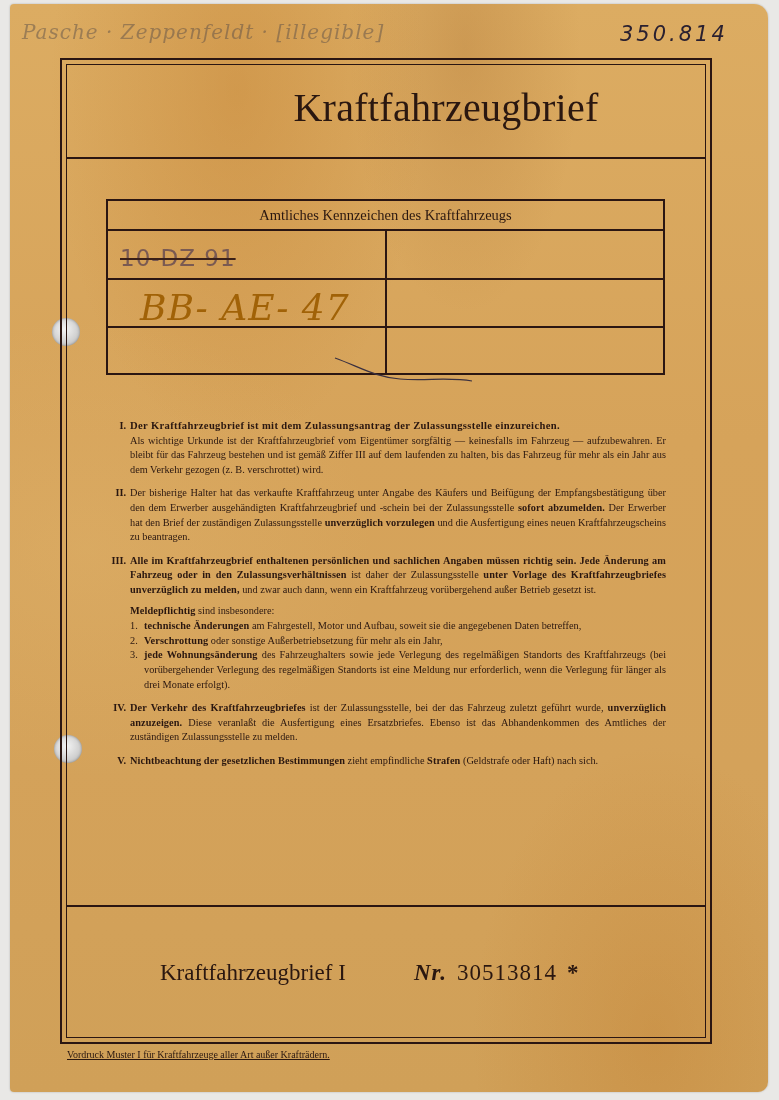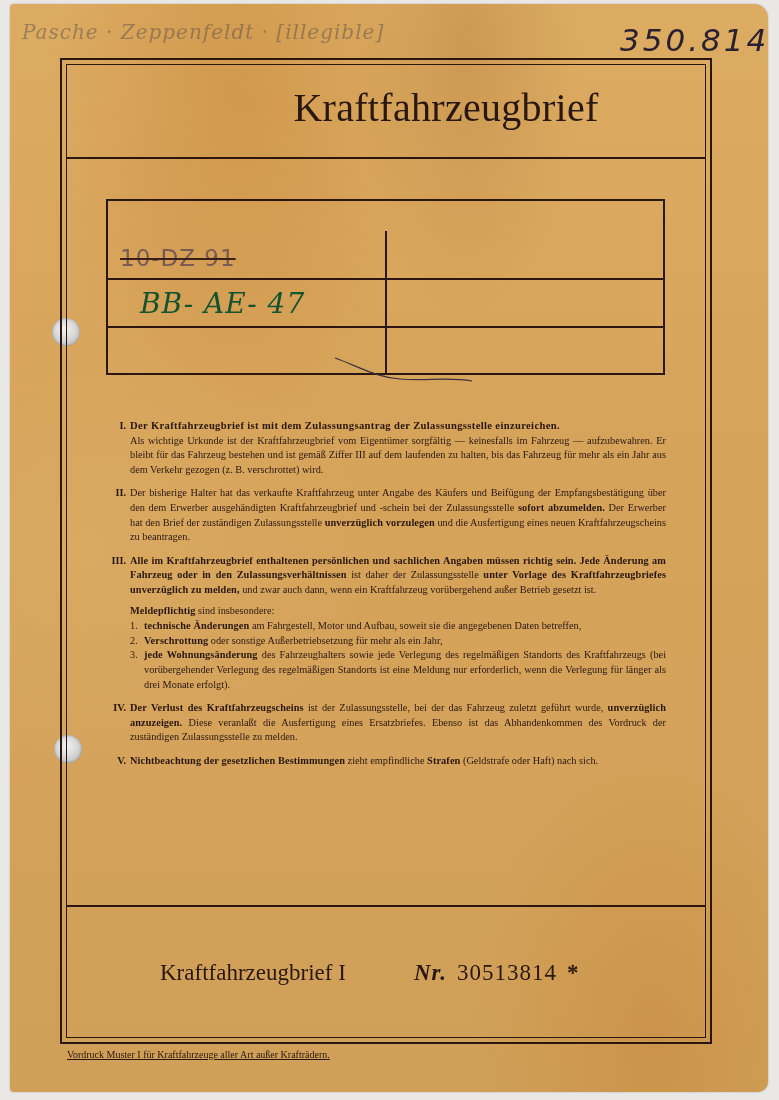--- a/index.html
+++ b/index.html
@@ -45,21 +45,21 @@
     text-align: center; font-size: 14.5px; line-height: 29px;
   }
   .plate-vline { position: absolute; left: 277px; top: 30px; width: 2px; height: 144px; background: #2b1612; }
   .plate-row-line { position: absolute; left: 0; width: 100%; height: 2px; background: #2b1612; }
   .plate-cell { position: absolute; font-family: "DejaVu Sans", sans-serif; }
   .plate-old {
     left: 12px; top: 44px; font-size: 23px; color: #7a5a52; letter-spacing: 1px;
     text-decoration: line-through; text-decoration-color: #3a2018; text-decoration-thickness: 2px;
   }
   .plate-new {
-    left: 32px; top: 86px; font-size: 28px; color: #14532d; font-style: italic;
+    left: 32px; top: 86px; font-size: 36px; color: #a16207; font-style: italic;
     font-family: "DejaVu Serif", serif; letter-spacing: 1px;
   }
   .scribble { position: absolute; left: 330px; top: 355px; }
   .instructions {
     position: absolute; left: 106px; top: 419px; width: 560px;
     font-size: 10.3px; line-height: 14.6px; color: #2a1710;
   }
   .sec { position: relative; padding-left: 24px; margin-bottom: 9px; }
   .sec .num { position: absolute; left: 0; top: 0; font-weight: bold; width: 24px; text-align: right; padding-right: 4px; box-sizing: border-box; }
   .sec .num.n1 { left: 4px; width: 20px; }
@@ -78,21 +78,21 @@
   .footer-nr .nr-label { font-weight: bold; font-style: italic; margin-right: 10px; }
   .footer-nr .star { margin-left: 10px; font-weight: bold; }
   .printline {
     position: absolute; left: 67px; top: 1049px; font-size: 10px; color: #2a1710; text-decoration: underline;
   }
   .hand-top {
     position: absolute; left: 22px; top: 20px; font-size: 20px; color: rgba(80,70,70,0.45);
     font-family: "DejaVu Serif", serif; font-style: italic; letter-spacing: 1px;
   }
   .hand-num {
-    position: absolute; left: 620px; top: 22px; font-size: 31px; color: #2a2030;
+    position: absolute; left: 620px; top: 22px; font-size: 21px; color: #2a2030;
     font-family: "DejaVu Sans", sans-serif; font-style: italic; letter-spacing: 3px; font-weight: 300;
   }
   .hole {
     position: absolute; width: 28px; height: 28px; border-radius: 50%;
     background: radial-gradient(circle at 45% 40%, #f4f4f4, #c9c9c9 70%, #a8a8a8);
     box-shadow: inset 0 0 3px rgba(0,0,0,0.35);
   }
 </style>
 </head>
 <body>
@@ -106,20 +106,21 @@
 <div class="hole" style="left:54px; top:735px;"></div>
 
 <div class="frame-outer"></div>
 <div class="frame-inner"></div>
 <div class="hline" style="left:66px; top:157px; width:640px;"></div>
 <div class="hline" style="left:66px; top:905px; width:640px;"></div>
 
 <h1 class="title" style="margin:0;">Kraftfahrzeugbrief</h1>
 
 <div class="plate-table">
+  <div class="plate-head">Amtliches Kennzeichen des Kraftfahrzeugs</div>
   <div class="plate-vline"></div>
   <div class="plate-row-line" style="top:77px;"></div>
   <div class="plate-row-line" style="top:125px;"></div>
   <div class="plate-cell plate-old">10-DZ 91</div>
   <div class="plate-cell plate-new">BB- AE- 47</div>
 </div>
 <svg class="scribble" width="150" height="30">
   <path d="M5 3 C 30 12, 45 22, 70 24 S 120 22, 142 26" stroke="#3a3040" stroke-width="1.2" fill="none"></path>
 </svg>
 
@@ -141,21 +142,21 @@
     <div class="list">
       <div class="lead"><span class="b">Meldepflichtig</span> <span>sind insbesondere:</span></div>
       <div class="li"><span class="n">1.</span><span class="b">technische Änderungen</span> <span>am Fahrgestell, Motor und Aufbau, soweit sie die angegebenen Daten betreffen,</span></div>
       <div class="li"><span class="n">2.</span><span class="b">Verschrottung</span> <span>oder sonstige Außerbetriebsetzung für mehr als ein Jahr,</span></div>
       <div class="li"><span class="n">3.</span><span class="b">jede Wohnungsänderung</span> <span>des Fahrzeughalters sowie jede Verlegung des regelmäßigen Standorts des Kraftfahrzeugs (bei vorübergehender Verlegung des regelmäßigen Standorts ist eine Meldung nur erforderlich, wenn die Verlegung für länger als drei Monate erfolgt).</span></div>
     </div>
   </div>
 
   <div class="sec">
     <span class="num">IV.</span>
-    <div class="j"><span class="b">Der Verlust des Kraftfahrzeugscheins</span> <span>ist der Zulassungsstelle, bei der das Fahrzeug zuletzt geführt wurde,</span> <span class="b">unverzüglich anzuzeigen.</span> <span>Diese veranlaßt die Ausfertigung eines Ersatzbriefes. Ebenso ist das Abhandenkommen des Vordruck der zuständigen Zulassungsstelle zu melden.</span></div>
+    <div class="j"><span class="b">Der Verkehr des Kraftfahrzeugbriefes</span> <span>ist der Zulassungsstelle, bei der das Fahrzeug zuletzt geführt wurde,</span> <span class="b">unverzüglich anzuzeigen.</span> <span>Diese veranlaßt die Ausfertigung eines Ersatzbriefes. Ebenso ist das Abhandenkommen des Amtliches der zuständigen Zulassungsstelle zu melden.</span></div>
   </div>
 
   <div class="sec">
     <span class="num">V.</span>
     <div class="j"><span class="b">Nichtbeachtung der gesetzlichen Bestimmungen</span> <span>zieht empfindliche</span> <span class="b">Strafen</span> <span>(Geldstrafe oder Haft) nach sich.</span></div>
   </div>
 </div>
 
 <div class="footer-title">Kraftfahrzeugbrief I</div>
 <div class="footer-nr"><span class="nr-label">Nr.</span><span>30513814</span><span class="star">*</span></div>

